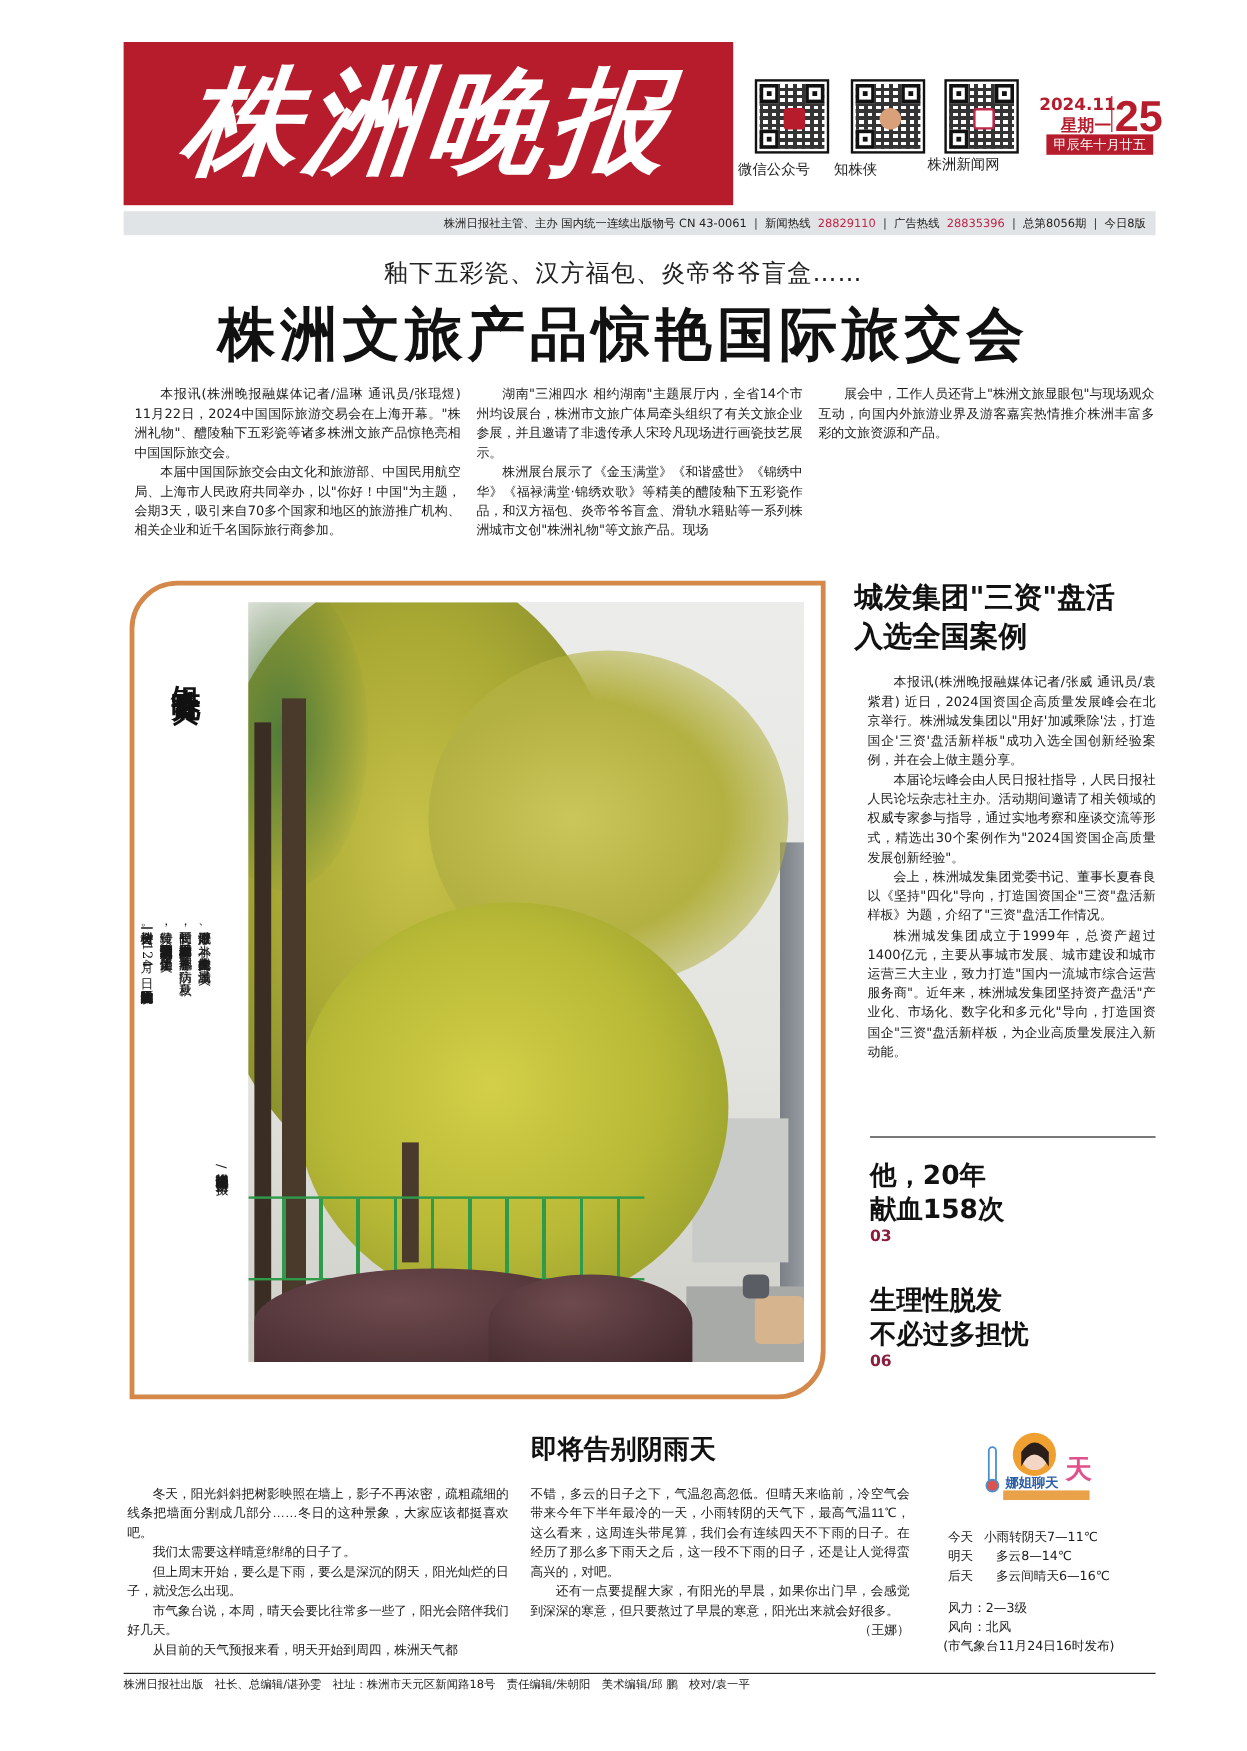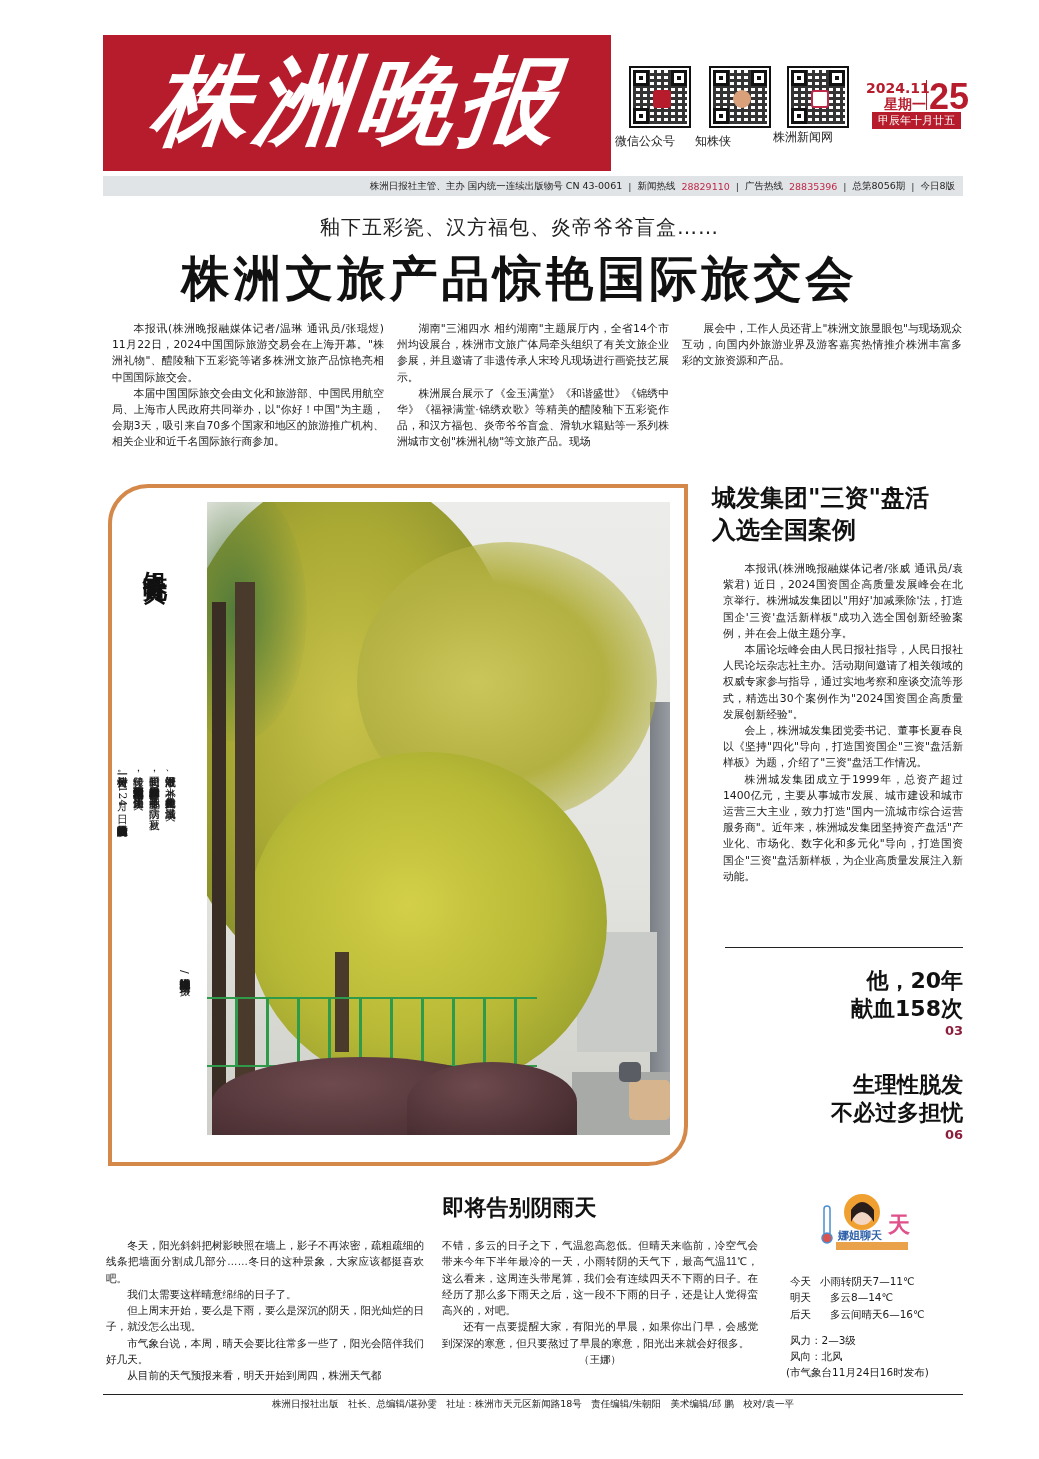--- a/index.html
+++ b/index.html
@@ -35,31 +35,31 @@
 .ph-building{position:absolute;background:linear-gradient(90deg,#7b7f86,#9aa0a6)}
 .ph-hedge{position:absolute;border-radius:50% 50% 0 0;background:radial-gradient(ellipse at 40% 30%,#6e4a4e,#3d2528)}
 .ph-fence{position:absolute;border-top:2px solid #2f9a4a;border-bottom:2px solid #2f9a4a;background:repeating-linear-gradient(90deg,transparent 0 28px,#2f9a4a 28px 31px)}
 .ph-road{position:absolute;background:#a8aaa8}
 .ph-car{position:absolute;border-radius:5px}
 .vtitle{left:139px;top:552px;writing-mode:vertical-rl;font-size:24px;font-weight:bold;letter-spacing:2px;color:#111}
 .vcaption{left:114px;top:768px;height:375px;writing-mode:vertical-rl;font-size:10.8px;line-height:16px;color:#1a1a1a;font-family:"DejaVu Serif","Liberation Serif",serif}
 .vcredit{left:176px;top:970px;writing-mode:vertical-rl;font-size:11px;color:#1a1a1a}
 .side-title{left:712px;top:482px;font-size:24px;font-weight:bold;line-height:32px;font-family:"DejaVu Serif","Liberation Serif",serif;color:#111}
 .rule{background:#222;height:1px}
-.teaser{text-align:right;font-weight:bold;color:#111}
+.teaser{text-align:left;font-weight:bold;color:#111}
 .teaser-t{font-size:22px;line-height:28px}
 .teaser-p{font-size:13px;color:#8a1e3c;font-weight:bold;line-height:16px}
 .w-title{left:0;width:1039px;top:1193px;text-align:center;font-size:22px;font-weight:bold;font-family:"DejaVu Serif","Liberation Serif",serif;color:#111}
 .wcol{font-size:10.6px;line-height:16.3px;color:#1a1a1a;text-align:justify;font-family:Liberation Sans, sans-serif}
 .wcol p{text-indent:2em}
 .wlogo{left:818px;top:1192px;width:92px;height:66px}
 .wx{font-size:10.5px;line-height:16.3px;color:#1a1a1a}
 .wx .row{display:flex;white-space:nowrap}
 .footer-rule{left:103px;top:1394px;width:860px;height:1px;background:#222}
-.footer{left:103px;top:1398px;width:860px;text-align:center;font-size:9.5px;color:#222;white-space:nowrap}
+.footer{left:103px;top:1398px;width:860px;text-align:left;font-size:9.5px;color:#222;white-space:nowrap}
 </style>
 </head>
 <body>
 
 <div class="abs masthead">
   <span class="masthead-title">株洲晚报</span>
 </div>
 
 <div class="abs" style="left:629px;top:66px">
   <div class="qr">
@@ -185,21 +185,21 @@
 <div class="abs wcol" style="left:106px;top:1237px;width:318px">
   <p>冬天，阳光斜斜把树影映照在墙上，影子不再浓密，疏粗疏细的线条把墙面分割成几部分……冬日的这种景象，大家应该都挺喜欢吧。</p>
   <p>我们太需要这样晴意绵绵的日子了。</p>
   <p>但上周末开始，要么是下雨，要么是深沉的阴天，阳光灿烂的日子，就没怎么出现。</p>
   <p>市气象台说，本周，晴天会要比往常多一些了，阳光会陪伴我们好几天。</p>
   <p>从目前的天气预报来看，明天开始到周四，株洲天气都</p>
 </div>
 <div class="abs wcol" style="left:442px;top:1237px;width:316px">
   <p style="text-indent:0">不错，多云的日子之下，气温忽高忽低。但晴天来临前，冷空气会带来今年下半年最冷的一天，小雨转阴的天气下，最高气温11℃，这么看来，这周连头带尾算，我们会有连续四天不下雨的日子。在经历了那么多下雨天之后，这一段不下雨的日子，还是让人觉得蛮高兴的，对吧。</p>
   <p>还有一点要提醒大家，有阳光的早晨，如果你出门早，会感觉到深深的寒意，但只要熬过了早晨的寒意，阳光出来就会好很多。</p>
-  <div style="text-align:center">（王娜）</div>
+  <div style="text-align:right">（王娜）</div>
 </div>
 
 <div class="abs wlogo">
   <svg width="92" height="66" viewBox="0 0 92 66">
     <rect x="6" y="14" width="6" height="30" rx="3" fill="#fff" stroke="#4a8fd0" stroke-width="1.5"></rect>
     <circle cx="9" cy="46" r="5" fill="#d9534f" stroke="#4a8fd0" stroke-width="1.5"></circle>
     <circle cx="44" cy="20" r="18" fill="#f0a030"></circle>
     <circle cx="44" cy="22" r="11" fill="#f3d6c4"></circle>
     <path d="M33 18 Q44 2 56 18 L56 30 Q50 20 44 20 Q38 20 33 30Z" fill="#2a1e1a"></path>
     <text x="70" y="40" font-size="22" fill="#e0508a" font-weight="bold" font-family="DejaVu Sans, sans-serif">天</text>

